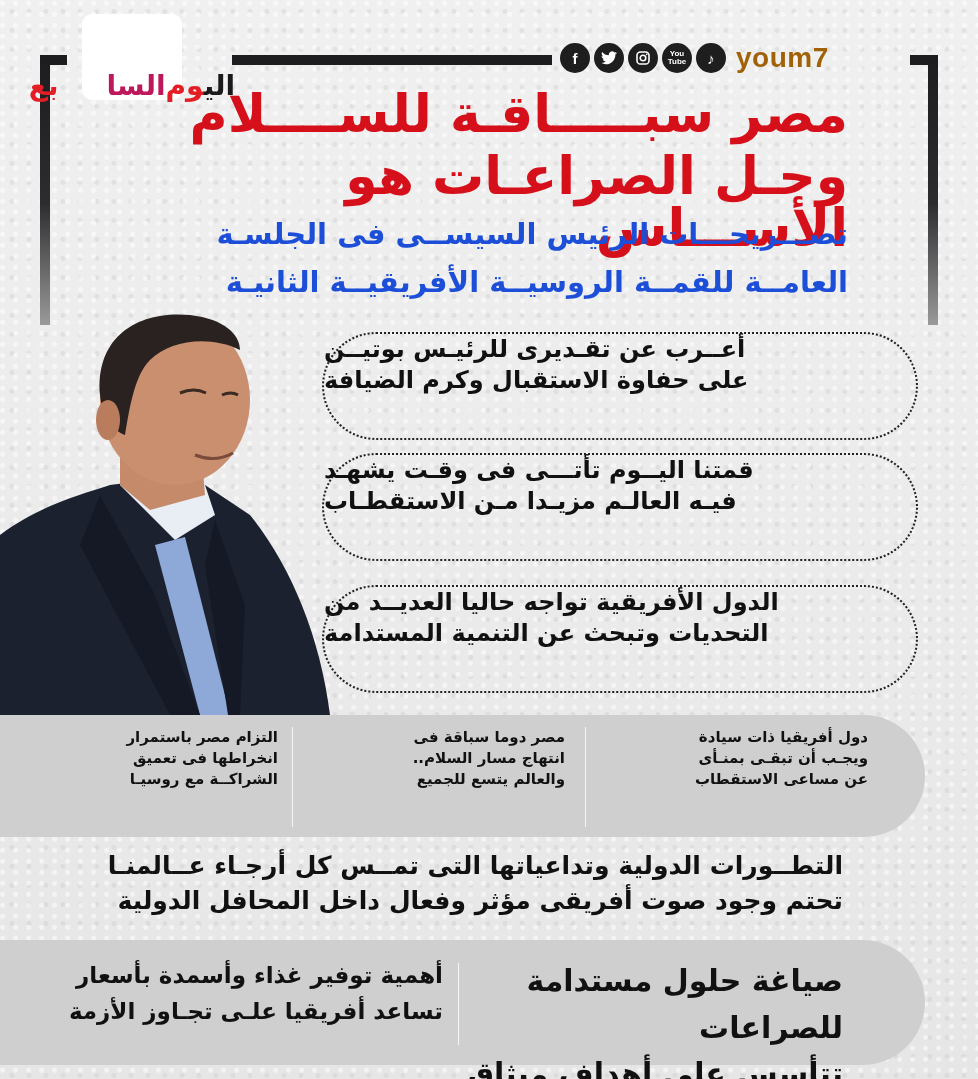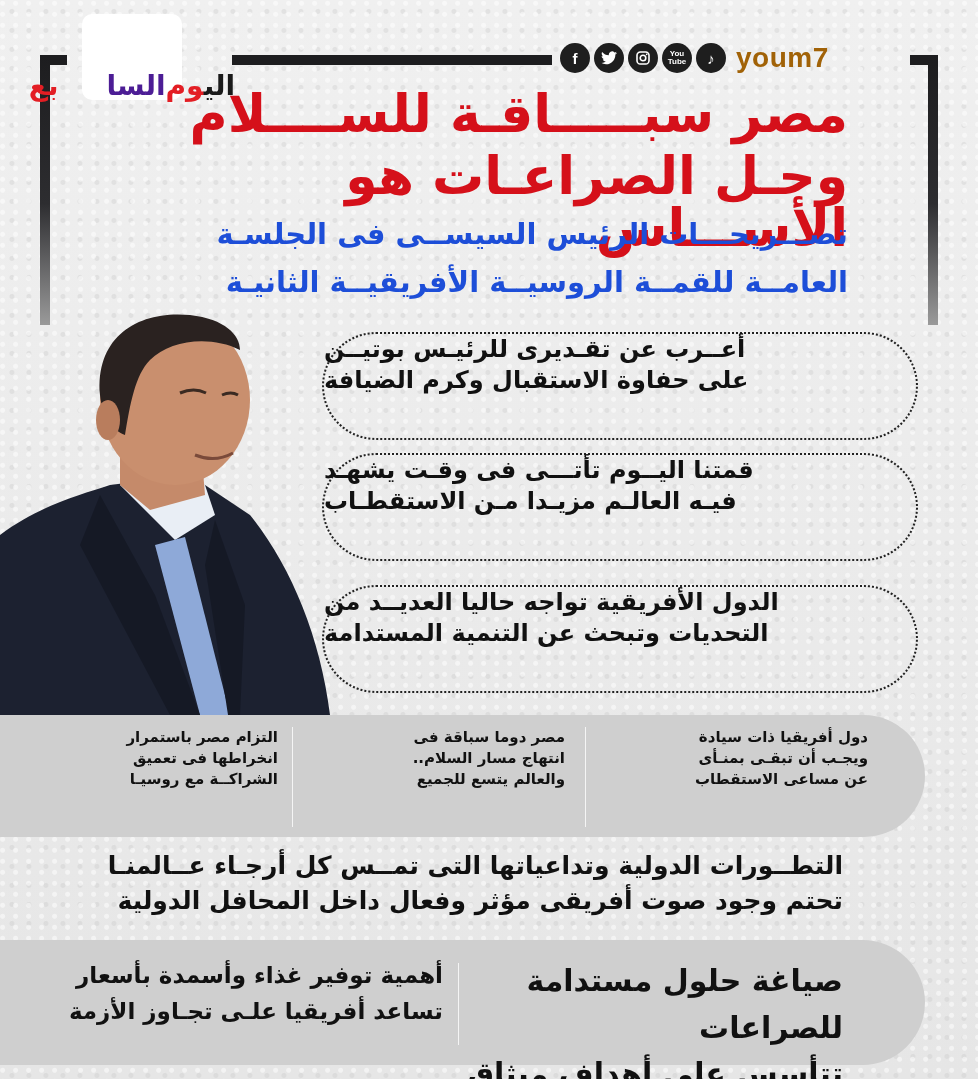--- a/index.html
+++ b/index.html
@@ -29,21 +29,21 @@
       position: absolute; left: 82px; top: 14px; width: 100px; height: 86px;
       background: #fff; border-radius: 10px; direction: rtl;
       display: flex; flex-direction: row; align-items: flex-end; justify-content: center;
       font-family: "DejaVu Sans", sans-serif; font-weight: bold; line-height: 1;
     }
     .logo .l1 { font-size: 28px; }
     .logo .l1 .red { color: #e31e24; }
     .logo .l1 .blk { color: #1a1a1a; }
     .logo .l2 { font-size: 28px; margin-top: 2px; }
     .logo .l2 .red { color: #e31e24; }
-    .logo .l2 .blk { color: #4c1d95; margin-left: 48px; }
+    .logo .l2 .blk { color: #be185d; margin-left: 48px; }
 
     .social {
       position: absolute; left: 560px; top: 40px; height: 36px; direction: ltr;
       display: flex; align-items: center; gap: 4px;
     }
     .social .ic {
       width: 30px; height: 30px; border-radius: 50%; background: #1e1e1e; color: #fff;
       display: flex; align-items: center; justify-content: center;
       font-family: "Liberation Sans", sans-serif; font-weight: bold; font-size: 15px;
     }

